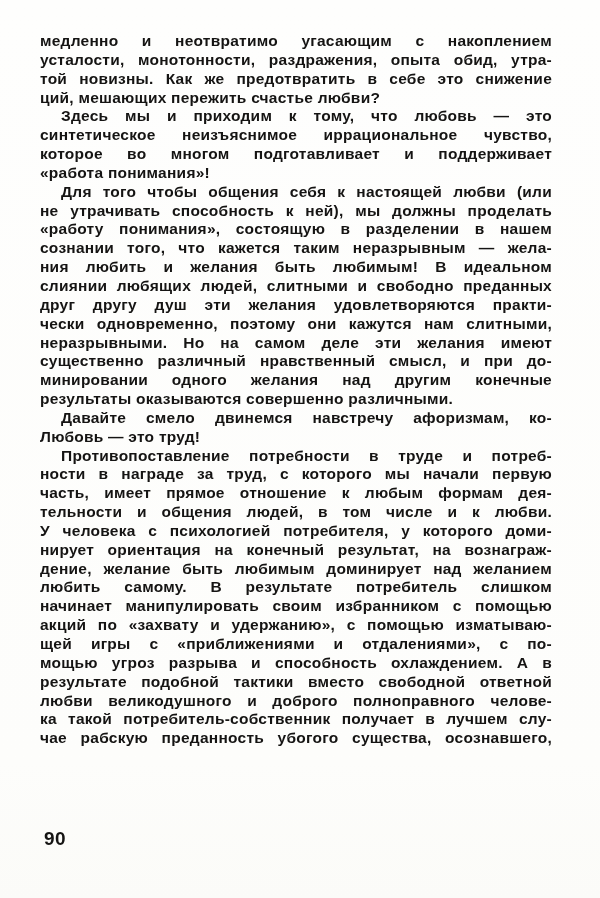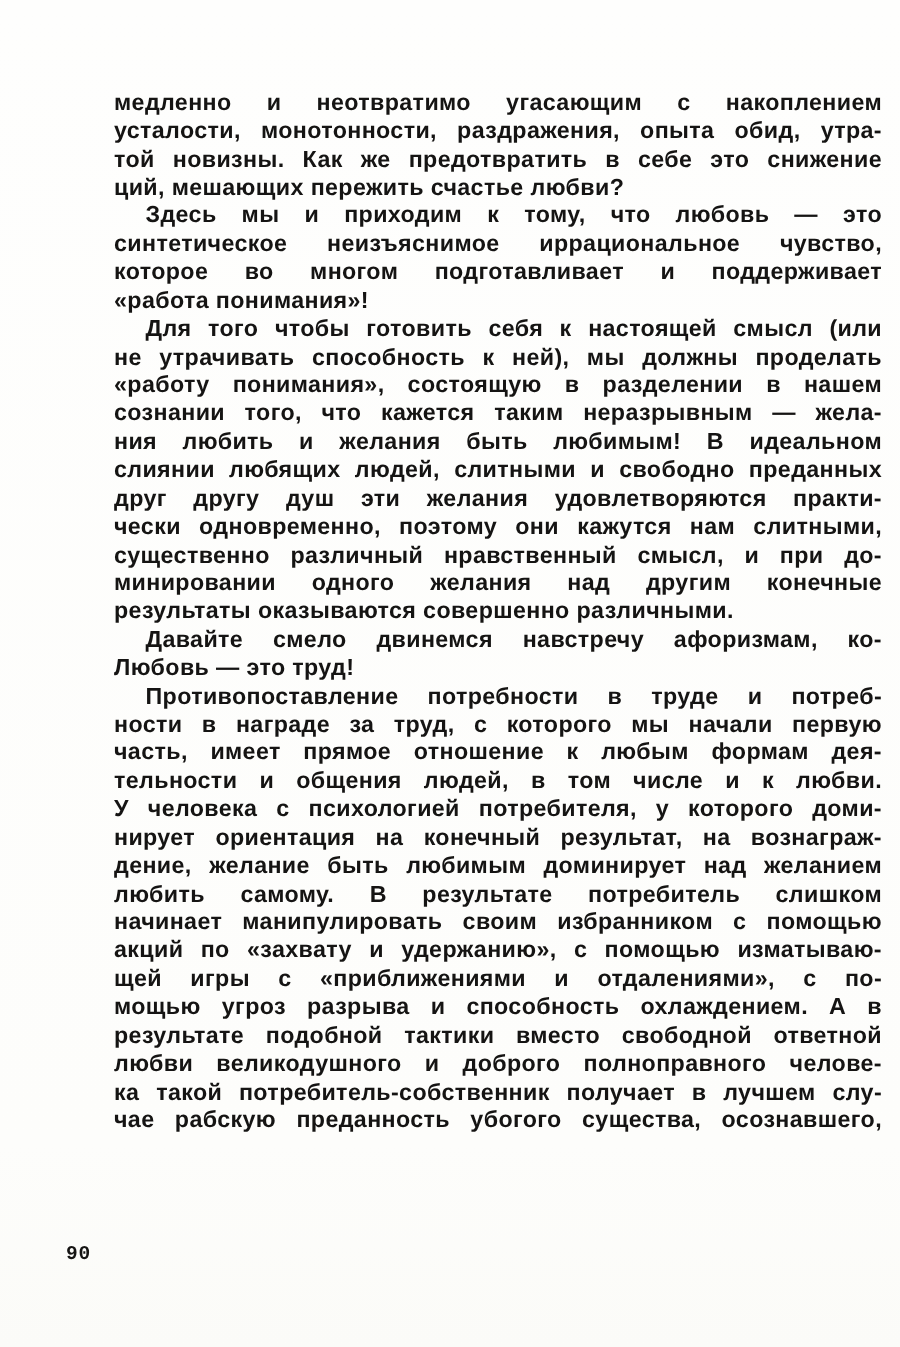--- a/index.html
+++ b/index.html
@@ -9,67 +9,67 @@
     font-family: "Liberation Sans", "DejaVu Sans", sans-serif;
   }
   .page {
     position: relative;
     width: 600px; height: 898px;
     background: linear-gradient(180deg, #fefefd 0%, #fdfdfb 85%, #fbfbf8 100%);
     overflow: hidden;
   }
   .text-block {
     position: absolute;
-    left: 40px; top: 60px; width: 512px; margin-left: 36px;
+    left: 40px; top: 32px; width: 512px;
   }
   .line {
     font-weight: 700;
     font-size: 15.5px;
     line-height: 18.85px;
     letter-spacing: 0.25px;
     color: #151413;
     text-align: justify;
     text-align-last: justify;
     white-space: normal;
     overflow: hidden;
     height: 18.85px;
   }
   .line.flush-left { text-align-last: left; }
   .line.indent { text-indent: 21px; }
   .page-number {
     position: absolute;
     left: 44px; top: 828px;
     font-weight: 700;
-    font-size: 13px;
+    font-size: 19px;
     letter-spacing: 0.5px;
     color: #151413;
-    font-family: Liberation Mono, monospace;
   }
 </style>
 </head>
 <body>
 
 <div class="page">
   <main class="text-block">
       <div class="line">медленно и неотвратимо угасающим с накоплением</div>
       <div class="line">усталости, монотонности, раздражения, опыта обид, утра-</div>
       <div class="line">той новизны. Как же предотвратить в себе это снижение</div>
       <div class="line flush-left">ций, мешающих пережить счастье любви?</div>
       <div class="line indent">Здесь мы и приходим к тому, что любовь — это</div>
       <div class="line">синтетическое неизъяснимое иррациональное чувство,</div>
       <div class="line">которое во многом подготавливает и поддерживает</div>
       <div class="line flush-left">«работа понимания»!</div>
-      <div class="line indent">Для того чтобы готовить себя к настоящей смысл (или</div>
+      <div class="line indent">Для того чтобы общения себя к настоящей любви (или</div>
       <div class="line">не утрачивать способность к ней), мы должны проделать</div>
       <div class="line">«работу понимания», состоящую в разделении в нашем</div>
       <div class="line">сознании того, что кажется таким неразрывным — жела-</div>
       <div class="line">ния любить и желания быть любимым! В идеальном</div>
       <div class="line">слиянии любящих людей, слитными и свободно преданных</div>
       <div class="line">друг другу душ эти желания удовлетворяются практи-</div>
       <div class="line">чески одновременно, поэтому они кажутся нам слитными,</div>
+      <div class="line">неразрывными. Но на самом деле эти желания имеют</div>
       <div class="line">существенно различный нравственный смысл, и при до-</div>
       <div class="line">минировании одного желания над другим конечные</div>
       <div class="line flush-left">результаты оказываются совершенно различными.</div>
       <div class="line indent">Давайте смело двинемся навстречу афоризмам, ко-</div>
       <div class="line flush-left">Любовь — это труд!</div>
       <div class="line indent">Противопоставление потребности в труде и потреб-</div>
       <div class="line">ности в награде за труд, с которого мы начали первую</div>
       <div class="line">часть, имеет прямое отношение к любым формам дея-</div>
       <div class="line">тельности и общения людей, в том числе и к любви.</div>
       <div class="line">У человека с психологией потребителя, у которого доми-</div>

